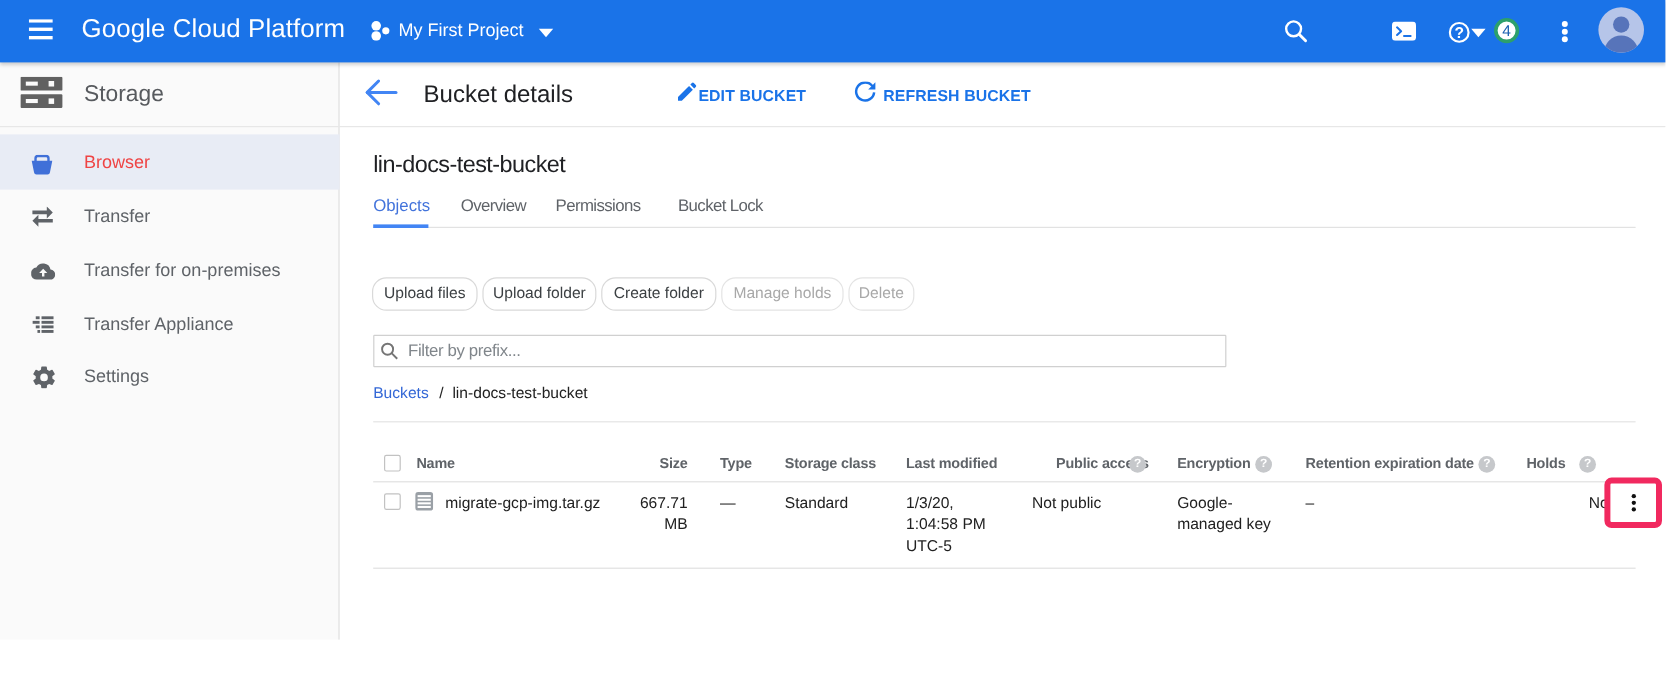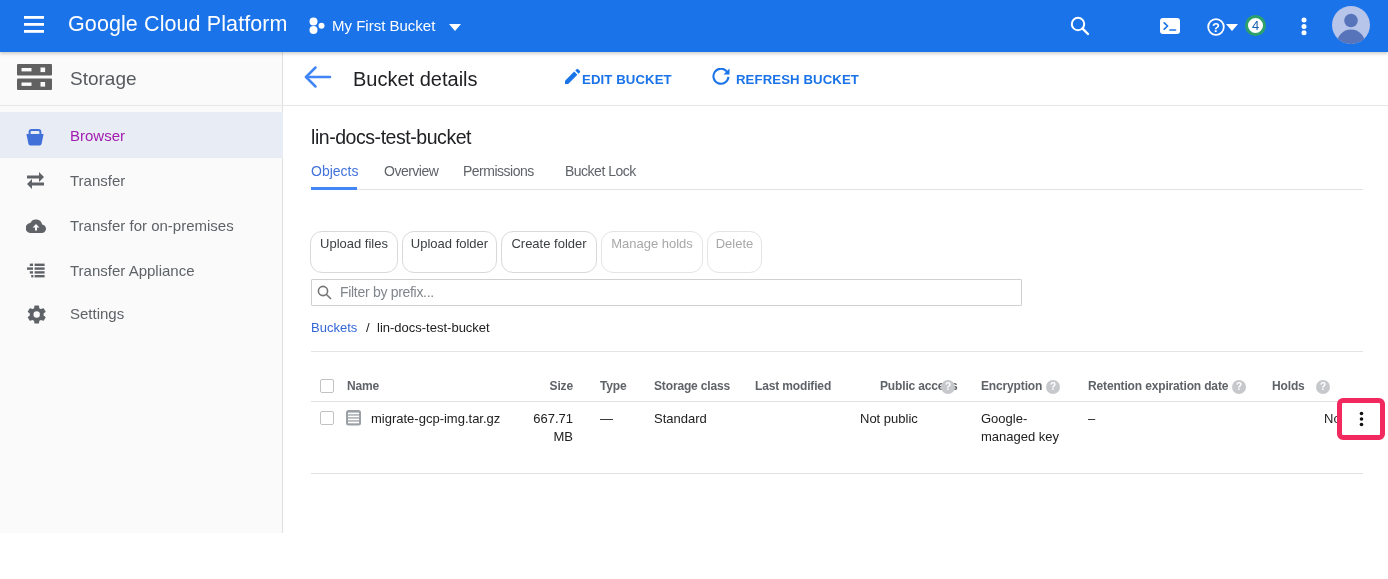--- a/index.html
+++ b/index.html
@@ -17,21 +17,21 @@
 .navtxt { left:70px; font-size:15px; color:#5f6368; height:45px; line-height:45px; }
 #nav-sel { left:0; top:112px; width:283px; height:46px; background:#e8ecf5; }
 #bucket-details { left:353px; top:52px; height:54px; line-height:54px; font-size:20px; color:#202124; }
 .hbtn { top:52px; height:54px; line-height:55px; font-size:13.2px; font-weight:bold; color:#1a73e8; letter-spacing:0.1px; }
 
 #title { left:311px; top:126px; font-size:19.5px; letter-spacing:-0.45px; color:#202124; }
 .tab { top:163px; font-size:14px; color:#5f6368; letter-spacing:-0.5px; }
 #tabline { left:311px; top:189px; width:1052px; height:1px; background:#e2e2e2; }
 #tabsel { left:311px; top:187px; width:46px; height:3px; background:#4285f4; }
 
-.btn { top:231px; height:42px; line-height:24px; text-align:center; font-size:13px; color:#3c4043; border:1px solid #d9d9d9; border-radius:12px; background:#fff; }
+.btn { top:231px; height:28px; line-height:24px; text-align:center; font-size:13px; color:#3c4043; border:1px solid #d9d9d9; border-radius:12px; background:#fff; }
 .btn.dis { color:#a8a8a8; border-color:#e4e4e4; }
 
 #filter { left:311px; top:279px; width:711px; height:27px; border:1px solid #d0d0d0; border-radius:1px; background:#fff; }
 #filter-txt { left:340px; top:279px; height:27px; line-height:27px; font-size:14px; letter-spacing:-0.3px; color:#80868b; }
 
 .bc { top:320px; font-size:13px; }
 
 #divider { left:311px; top:351px; width:1052px; height:1px; background:#e4e4e4; }
 #headline { left:311px; top:401px; width:1052px; height:1px; background:#e0e0e0; }
 #rowline { left:311px; top:473px; width:1052px; height:1px; background:#e0e0e0; }
@@ -54,21 +54,21 @@
     <rect x="0" y="0" width="20" height="2.8" fill="#fff"></rect>
     <rect x="0" y="7" width="20" height="2.8" fill="#fff"></rect>
     <rect x="0" y="14" width="20" height="2.8" fill="#fff"></rect>
   </svg>
   <div class="abs" id="logo">Google Cloud Platform</div>
   <svg class="abs" style="left:309px;top:17px;" width="17" height="17" viewBox="0 0 17 17">
     <circle cx="4.5" cy="4.5" r="4" fill="#fff"></circle>
     <circle cx="4.5" cy="13" r="4" fill="#fff"></circle>
     <circle cx="12.5" cy="8.7" r="3" fill="#fff"></circle>
   </svg>
-  <div class="abs" id="proj">My First Bucket</div>
+  <div class="abs" id="proj">My First Project</div>
   <div class="abs" style="left:449px;top:24px;width:0;height:0;border-left:6.5px solid transparent;border-right:6.5px solid transparent;border-top:7.5px solid #fff;"></div>
 
   <svg class="abs" style="left:1068px;top:14px;" width="24" height="24" viewBox="0 0 24 24">
     <circle cx="10" cy="10" r="6.2" fill="none" stroke="#fff" stroke-width="2"></circle>
     <line x1="14.6" y1="14.6" x2="20" y2="20" stroke="#fff" stroke-width="2.4" stroke-linecap="round"></line>
   </svg>
 
   <svg class="abs" style="left:1160px;top:18px;" width="20" height="16" viewBox="0 0 20 16">
     <rect x="0" y="0" width="20" height="16" rx="3" fill="#fff"></rect>
     <path d="M4.2 4.8 L7.6 8 L4.2 11.2" fill="none" stroke="#1a73e8" stroke-width="1.7" stroke-linecap="round" stroke-linejoin="round"></path>
@@ -119,21 +119,21 @@
   <svg class="abs" style="left:712px;top:68px;" width="18" height="18" viewBox="0 0 18 18">
     <path d="M15.5 3.5 A8 8 0 1 0 17 9" fill="none" stroke="#1a73e8" stroke-width="2.2" transform="scale(0.94) translate(0.5,0.5)"></path>
     <polygon points="17.5,0.5 17.5,6.5 11.5,6.5" fill="#1a73e8"></polygon>
   </svg>
   <div class="abs hbtn" style="left:736px;">REFRESH BUCKET</div>
 
   <svg class="abs" style="left:25.5px;top:129px;" width="18" height="17" viewBox="0 0 18 17">
     <rect x="3.6" y="1" width="10.8" height="7" rx="2" fill="none" stroke="#4070d8" stroke-width="2"></rect>
     <path d="M0.4 5 L17.6 5 L15.6 14.8 a2 2 0 0 1 -2 1.7 L4.4 16.5 a2 2 0 0 1 -2 -1.7 Z" fill="#4070d8"></path>
   </svg>
-  <div class="abs navtxt" style="top:113px;color:#a21caf;">Browser</div>
+  <div class="abs navtxt" style="top:113px;color:#ef4444;">Browser</div>
   <svg class="abs" style="left:26px;top:172px;" width="19" height="19" viewBox="0 0 19 19">
     <path d="M1 6 L13 6 L13 2.5 L18 7.5 L13 12.5 L13 9 L1 9 Z" fill="#5f6368" transform="translate(0,-2.5)"></path>
     <path d="M18 13 L6 13 L6 9.5 L1 14.5 L6 19.5 L6 16 L18 16 Z" fill="#5f6368" transform="translate(0,-2.5)"></path>
   </svg>
   <div class="abs navtxt" style="top:157.5px;">Transfer</div>
   <svg class="abs" style="left:26px;top:216.5px;" width="20" height="19" viewBox="0 0 20 19">
     <path d="M16.1 7.6 A6.3 6.3 0 0 0 4.3 6.0 A5 5 0 0 0 5 16 L15.5 16 A4.2 4.2 0 0 0 16.1 7.6 Z" fill="#5f6368"></path>
     <path d="M10 7 L13.4 10.4 L11 10.4 L11 13.5 L9 13.5 L9 10.4 L6.6 10.4 Z" fill="#fafafa"></path>
   </svg>
   <div class="abs navtxt" style="top:203px;">Transfer for on-premises</div>
@@ -203,20 +203,21 @@
     <rect x="0" y="0" width="15" height="15.5" rx="2.5" fill="#9aa0a6"></rect>
     <rect x="2" y="2.6" width="11" height="1.7" fill="#fff"></rect>
     <rect x="2" y="5.6" width="11" height="1.7" fill="#fff"></rect>
     <rect x="2" y="8.6" width="11" height="1.7" fill="#fff"></rect>
     <rect x="2" y="11.6" width="11" height="1.7" fill="#fff"></rect>
   </svg>
   <div class="abs td" style="left:371px;text-align:center;">migrate-gcp-img.tar.gz</div>
   <div class="abs td" style="left:440px;width:133px;text-align:right;">667.71<br>MB</div>
   <div class="abs td" style="left:600px;">—</div>
   <div class="abs td" style="left:654px;">Standard</div>
+  <div class="abs td" style="left:755px;">1/3/20,<br>1:04:58 PM<br>UTC-5</div>
   <div class="abs td" style="left:860px;">Not public</div>
   <div class="abs td" style="left:981px;">Google-<br>managed key</div>
   <div class="abs td" style="left:1088px;">–</div>
   <div class="abs td" style="left:1324px;">None</div>
   <div class="abs" id="rowline"></div>
 
   <div class="abs" id="pink"></div>
   <svg class="abs" style="left:1358px;top:409px;" width="7" height="20" viewBox="0 0 7 20">
     <circle cx="3.5" cy="4.5" r="1.8" fill="#111"></circle>
     <circle cx="3.5" cy="10" r="1.8" fill="#111"></circle>

